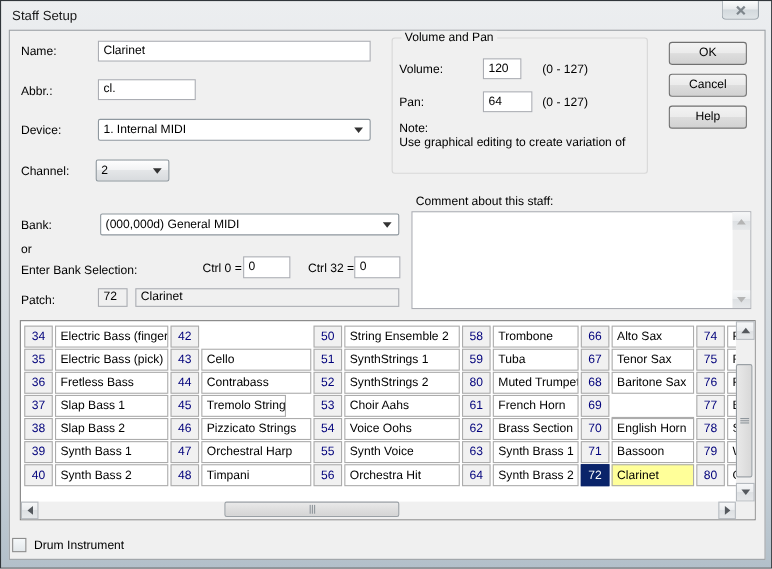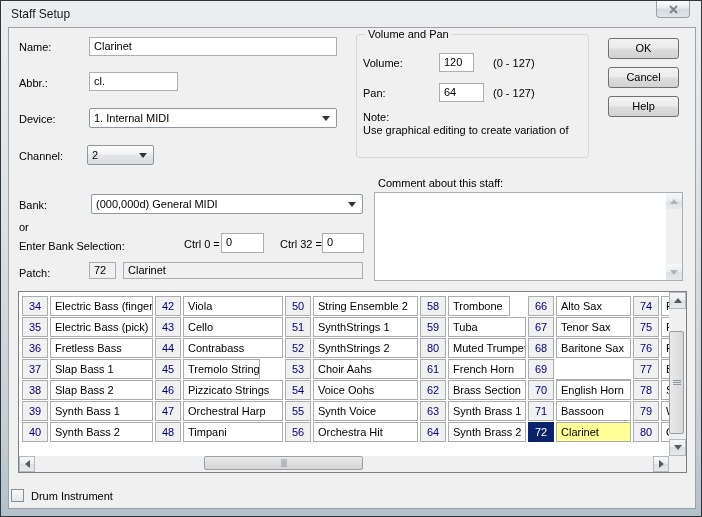--- a/index.html
+++ b/index.html
@@ -180,21 +180,20 @@
         <div class="cell cell-name" style="left: 30px; top: 45px; width: 103px;">Fretless Bass</div>
         <div class="cell cell-num" style="left: 2px; top: 66px; width: 26px;">37</div>
         <div class="cell cell-name" style="left: 30px; top: 66px; width: 103px;">Slap Bass 1</div>
         <div class="cell cell-num" style="left: 2px; top: 87px; width: 26px;">38</div>
         <div class="cell cell-name" style="left: 30px; top: 87px; width: 103px;">Slap Bass 2</div>
         <div class="cell cell-num" style="left: 2px; top: 108px; width: 26px;">39</div>
         <div class="cell cell-name" style="left: 30px; top: 108px; width: 103px;">Synth Bass 1</div>
         <div class="cell cell-num" style="left: 2px; top: 129px; width: 26px;">40</div>
         <div class="cell cell-name" style="left: 30px; top: 129px; width: 103px;">Synth Bass 2</div>
         <div class="cell cell-num" style="left: 135px; top: 3px; width: 26px;">42</div>
-        <div class="cell cell-name" style="left: 163px; top: 3px; width: 100px;">Viola</div>
         <div class="cell cell-num" style="left: 135px; top: 24px; width: 26px;">43</div>
         <div class="cell cell-name" style="left: 163px; top: 24px; width: 100px;">Cello</div>
         <div class="cell cell-num" style="left: 135px; top: 45px; width: 26px;">44</div>
         <div class="cell cell-name" style="left: 163px; top: 45px; width: 100px;">Contrabass</div>
         <div class="cell cell-num" style="left: 135px; top: 66px; width: 26px;">45</div>
         <div class="cell cell-name" style="left: 163px; top: 66px; width: 77px;">Tremolo Strings</div>
         <div class="cell cell-num" style="left: 135px; top: 87px; width: 26px;">46</div>
         <div class="cell cell-name" style="left: 163px; top: 87px; width: 100px;">Pizzicato Strings</div>
         <div class="cell cell-num" style="left: 135px; top: 108px; width: 26px;">47</div>
         <div class="cell cell-name" style="left: 163px; top: 108px; width: 100px;">Orchestral Harp</div>
@@ -208,21 +207,21 @@
         <div class="cell cell-name" style="left: 293px; top: 45px; width: 105px;">SynthStrings 2</div>
         <div class="cell cell-num" style="left: 265px; top: 66px; width: 26px;">53</div>
         <div class="cell cell-name" style="left: 293px; top: 66px; width: 105px;">Choir Aahs</div>
         <div class="cell cell-num" style="left: 265px; top: 87px; width: 26px;">54</div>
         <div class="cell cell-name" style="left: 293px; top: 87px; width: 105px;">Voice Oohs</div>
         <div class="cell cell-num" style="left: 265px; top: 108px; width: 26px;">55</div>
         <div class="cell cell-name" style="left: 293px; top: 108px; width: 105px;">Synth Voice</div>
         <div class="cell cell-num" style="left: 265px; top: 129px; width: 26px;">56</div>
         <div class="cell cell-name" style="left: 293px; top: 129px; width: 105px;">Orchestra Hit</div>
         <div class="cell cell-num" style="left: 400px; top: 3px; width: 26px;">58</div>
-        <div class="cell cell-name" style="left: 428px; top: 3px; width: 62px;">Trombone</div>
+        <div class="cell cell-name" style="left: 428px; top: 3px; width: 78px;">Trombone</div>
         <div class="cell cell-num" style="left: 400px; top: 24px; width: 26px;">59</div>
         <div class="cell cell-name" style="left: 428px; top: 24px; width: 78px;">Tuba</div>
         <div class="cell cell-num" style="left: 400px; top: 45px; width: 26px;">80</div>
         <div class="cell cell-name" style="left: 428px; top: 45px; width: 78px;">Muted Trumpet</div>
         <div class="cell cell-num" style="left: 400px; top: 66px; width: 26px;">61</div>
         <div class="cell cell-name" style="left: 428px; top: 66px; width: 78px;">French Horn</div>
         <div class="cell cell-num" style="left: 400px; top: 87px; width: 26px;">62</div>
         <div class="cell cell-name" style="left: 428px; top: 87px; width: 78px;">Brass Section</div>
         <div class="cell cell-num" style="left: 400px; top: 108px; width: 26px;">63</div>
         <div class="cell cell-name" style="left: 428px; top: 108px; width: 78px;">Synth Brass 1</div>

